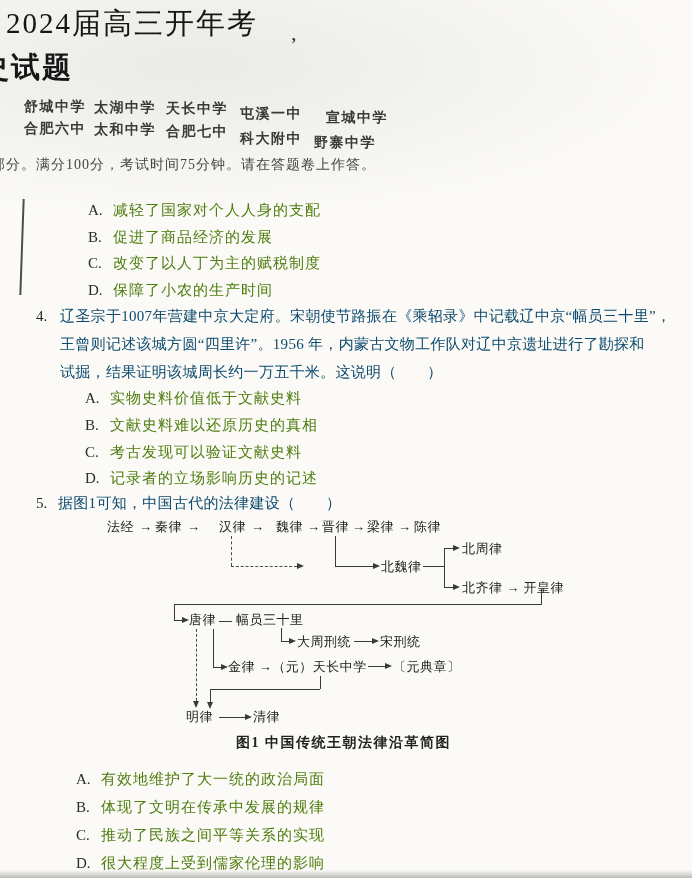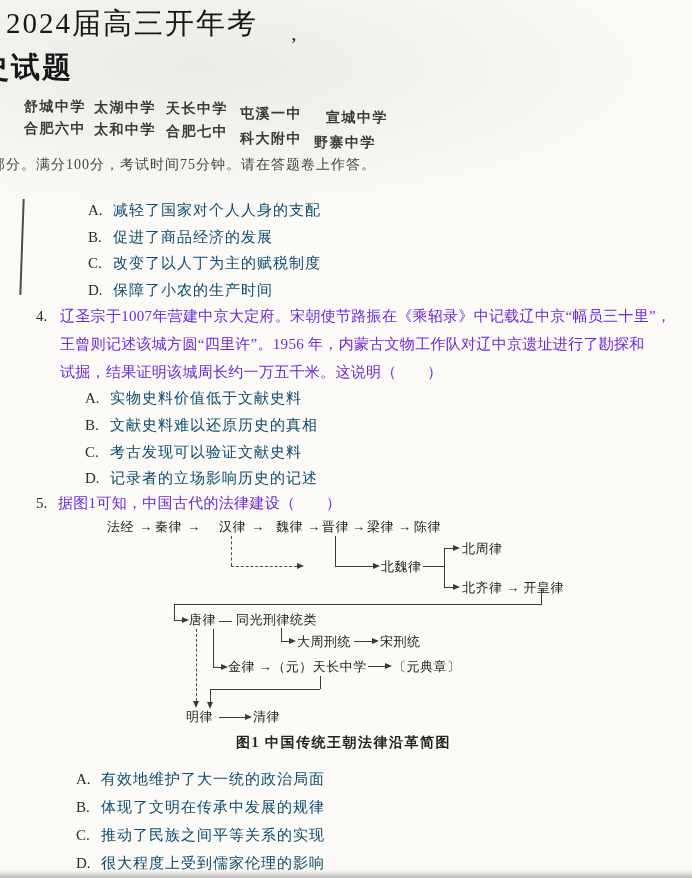--- a/index.html
+++ b/index.html
@@ -9,23 +9,23 @@
     font-family:"Liberation Serif","DejaVu Serif",serif;
     color:#2b2b2b;
   }
   .abs{position:absolute;white-space:nowrap;line-height:1.2}
   .t1{font-size:29px;font-weight:400;letter-spacing:2px;color:#161616}
   .t2{font-size:29px;font-weight:700;letter-spacing:2px;color:#161616}
   .mark{font-size:22px;color:#333}
   .sch{font-size:14px;letter-spacing:1.5px;color:#3a3a3a;font-weight:600}
   .info{font-size:14px;letter-spacing:1px;color:#444}
   .optlabel{font-size:15px;color:#2b2b2b}
-  .opttext{font-size:15px;letter-spacing:1px;color:#0c4a6e}
+  .opttext{font-size:15px;letter-spacing:1px;color:#4d7c0f}
   .qnum{font-size:15px;color:#242424}
-  .qline{font-size:15px;letter-spacing:0.3px;color:#6d28d9}
+  .qline{font-size:15px;letter-spacing:0.3px;color:#0c4a6e}
   .dnode{font-size:13px;font-weight:400;letter-spacing:0.5px;color:#222}
   .dsym{font-size:13px;font-weight:600;color:#222}
   .cap{font-size:14px;letter-spacing:1.5px;color:#222;font-weight:700}
   .hl{position:absolute;height:1px;background:#3a3a3a}
   .vl{position:absolute;width:1px;background:#3a3a3a}
   .dash-h{position:absolute;height:0;border-top:1px dashed #4a4a4a}
   .dash-v{position:absolute;width:0;border-left:1px dashed #4a4a4a}
   .tri-r{position:absolute;width:0;height:0;border-top:3px solid transparent;border-bottom:3px solid transparent;border-left:7px solid #3a3a3a}
   .tri-d{position:absolute;width:0;height:0;border-left:3px solid transparent;border-right:3px solid transparent;border-top:7px solid #3a3a3a}
   .artifact{position:absolute;left:21px;top:199px;width:2px;height:96px;background:#4d4d4d;transform:rotate(2deg)}
@@ -117,21 +117,21 @@
 <div class="abs dnode" style="left:462px;top:580px">北齐律 → 开皇律</div>
 
 <div class="vl" style="left:541px;top:589px;height:15px"></div>
 <div class="hl" style="left:174px;top:604px;width:368px"></div>
 <div class="vl" style="left:174px;top:604px;height:16px"></div>
 <div class="hl" style="left:174px;top:620px;width:8px"></div>
 <div class="tri-r" style="left:182px;top:617px"></div>
 
 <div class="abs dnode" style="left:189px;top:612px">唐律</div>
 <div class="abs dsym" style="left:219px;top:612px">—</div>
-<div class="abs dnode" style="left:236px;top:612px">同光刑律统类</div>
+<div class="abs dnode" style="left:236px;top:612px">幅员三十里</div>
 
 <div class="vl" style="left:281px;top:628px;height:13px"></div>
 <div class="hl" style="left:281px;top:641px;width:8px"></div>
 <div class="tri-r" style="left:289px;top:638px"></div>
 <div class="abs dnode" style="left:297px;top:634px">大周刑统</div>
 <div class="hl" style="left:354px;top:641px;width:18px"></div>
 <div class="tri-r" style="left:372px;top:638px"></div>
 <div class="abs dnode" style="left:380px;top:634px">宋刑统</div>
 
 <div class="dash-v" style="left:196px;top:629px;height:72px"></div>

